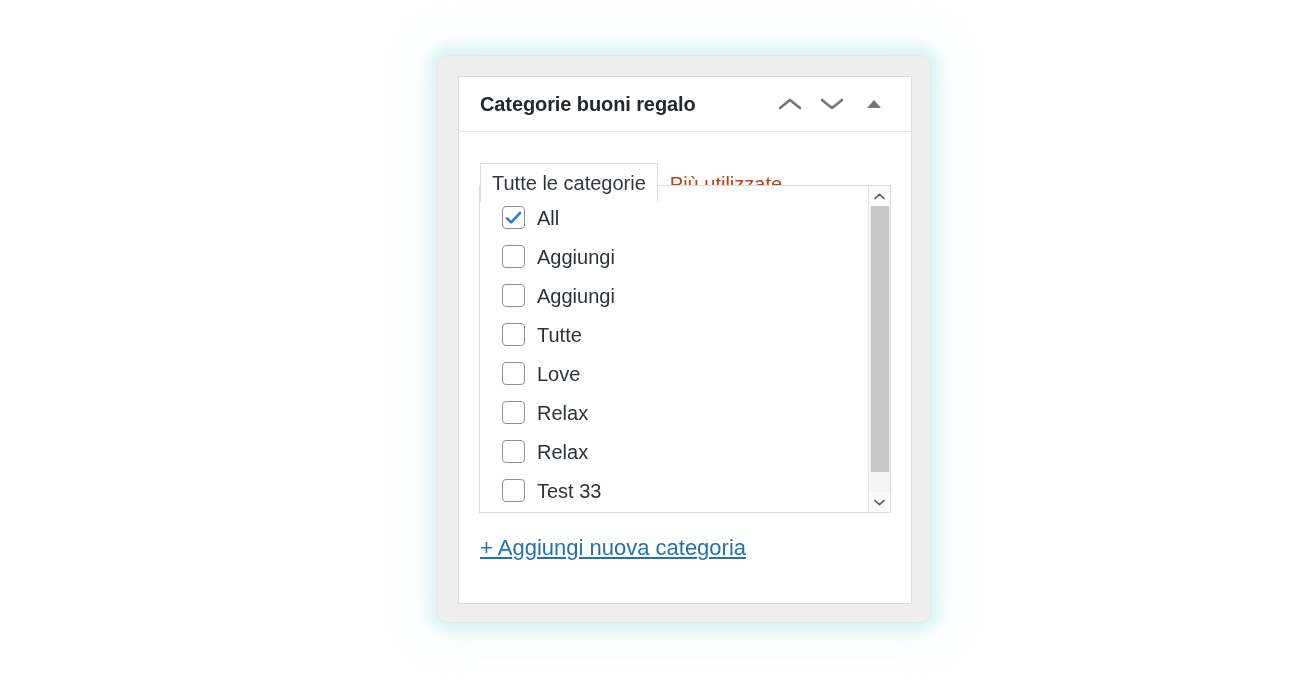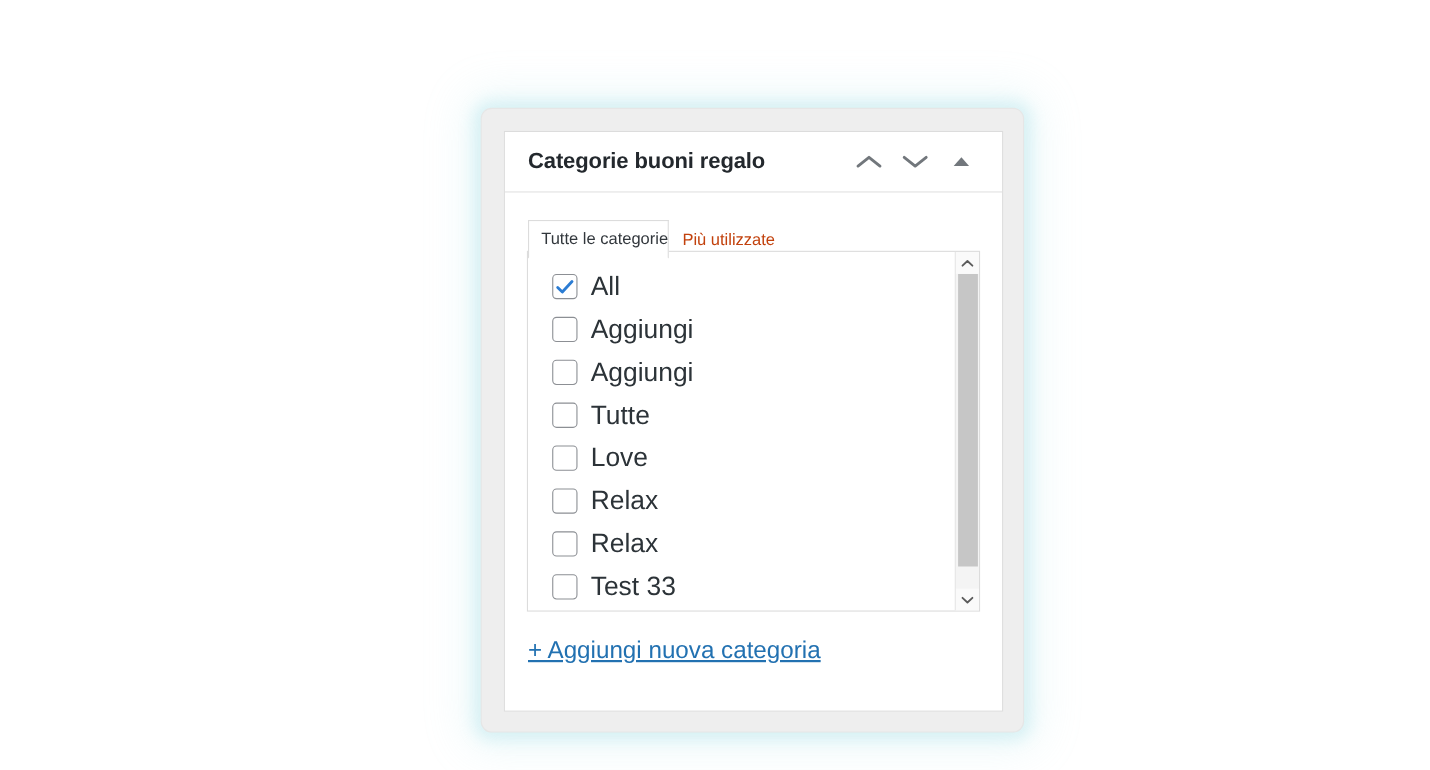--- a/index.html
+++ b/index.html
@@ -26,21 +26,20 @@
     top: 55px;
     width: 494px;
     height: 568px;
     background: #eeeeee;
     border: 1px solid #e6e6e6;
     border-radius: 10px;
     box-sizing: border-box;
     box-shadow:
       0 0 14px 6px rgba(140, 215, 228, 0.28),
       0 0 38px 16px rgba(170, 225, 235, 0.18);
-    margin-top: 43px;
   }
 
   
   .metabox {
     position: absolute;
     left: 20px;
     top: 20px;
     width: 454px;
     height: 528px;
     background: #ffffff;
@@ -104,31 +103,31 @@
   
   .tabs {
     position: relative;
     display: flex;
     align-items: flex-end;
     height: 36px;
     margin-left: 1px;
   }
 
   .tab {
-    font-size: 15px;
+    font-size: 20px;
     line-height: 1;
-    padding: 9px 0 9px 11px;
+    padding: 9px 11px 9px 11px;
     box-sizing: border-box;
     cursor: pointer;
     white-space: nowrap;
     background: transparent;
     border: 1px solid transparent;
     border-bottom: none;
     position: relative;
-    top: 6px;
+    top: 17px;
   }
 
   .tab.active {
     background: #ffffff;
     border: 1px solid #dcdcdc;
     border-bottom: 1px solid #ffffff;
     color: #32373c;
     z-index: 3;
   }
 
@@ -182,21 +181,21 @@
 
   .cbox .tick {
     display: none;
   }
 
   .cbox.checked .tick {
     display: block;
   }
 
   .item-label {
-    font-size: 24px;
+    font-size: 20px;
     color: #2c3338;
     line-height: 1;
     white-space: nowrap;
   }
 
   
   .scrollbar {
     width: 22px;
     min-width: 22px;
     background: #f2f2f2;

